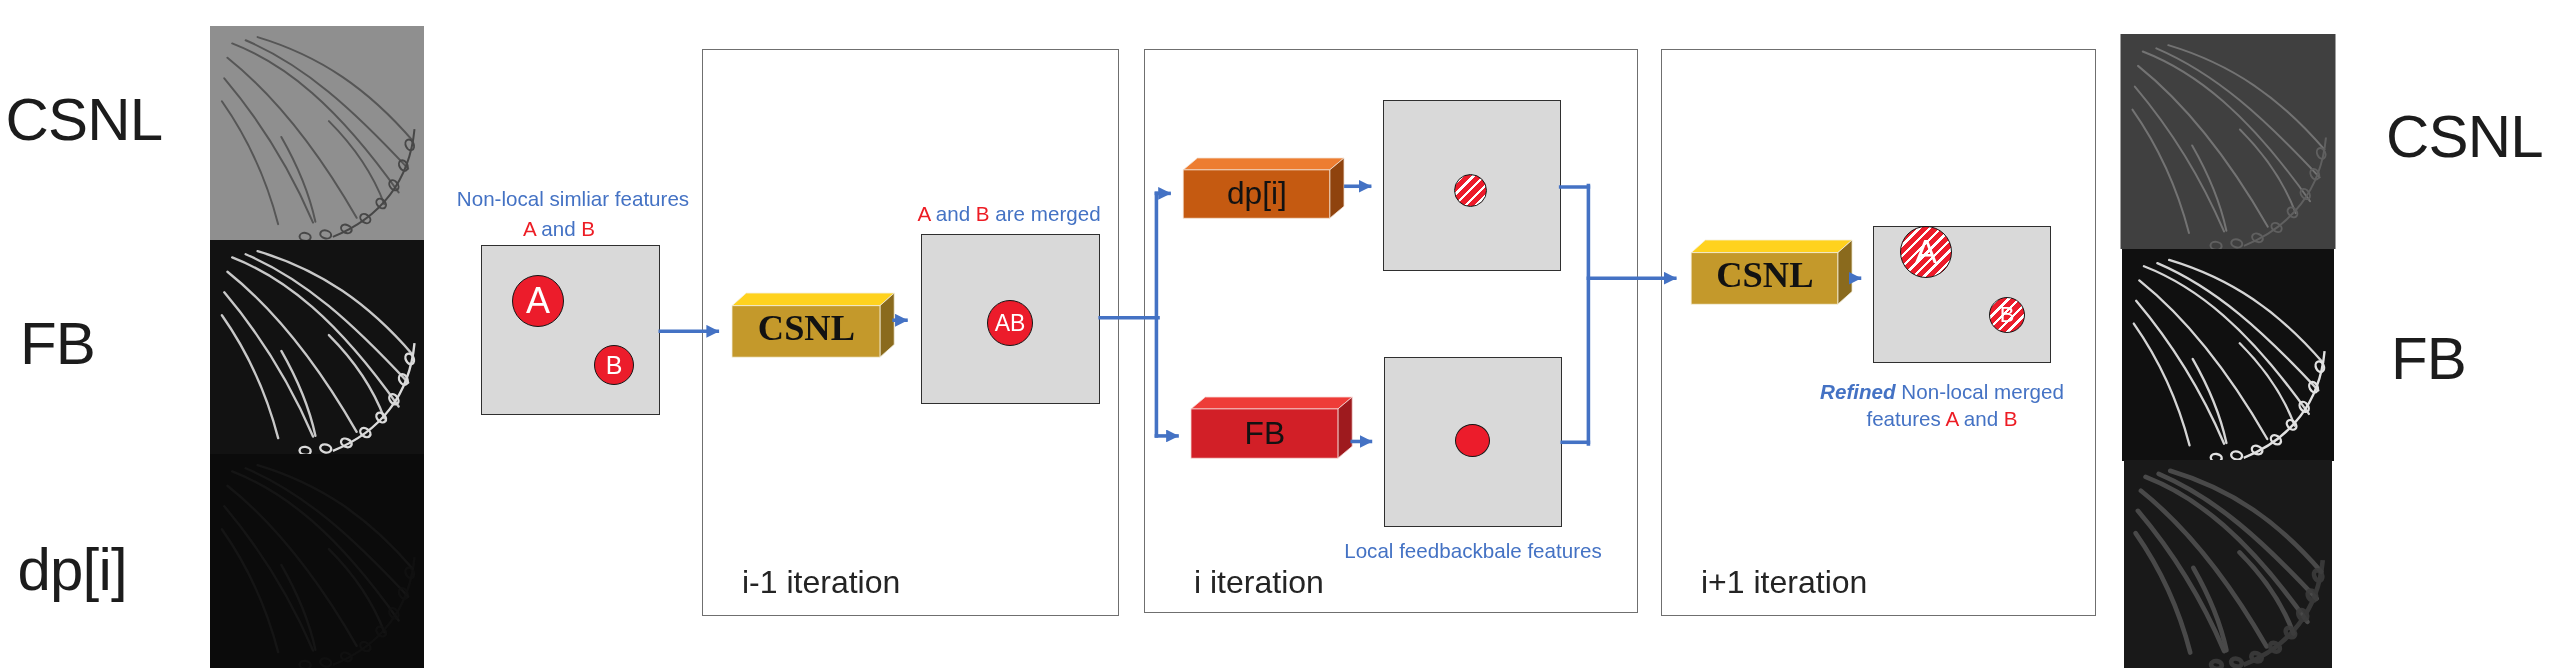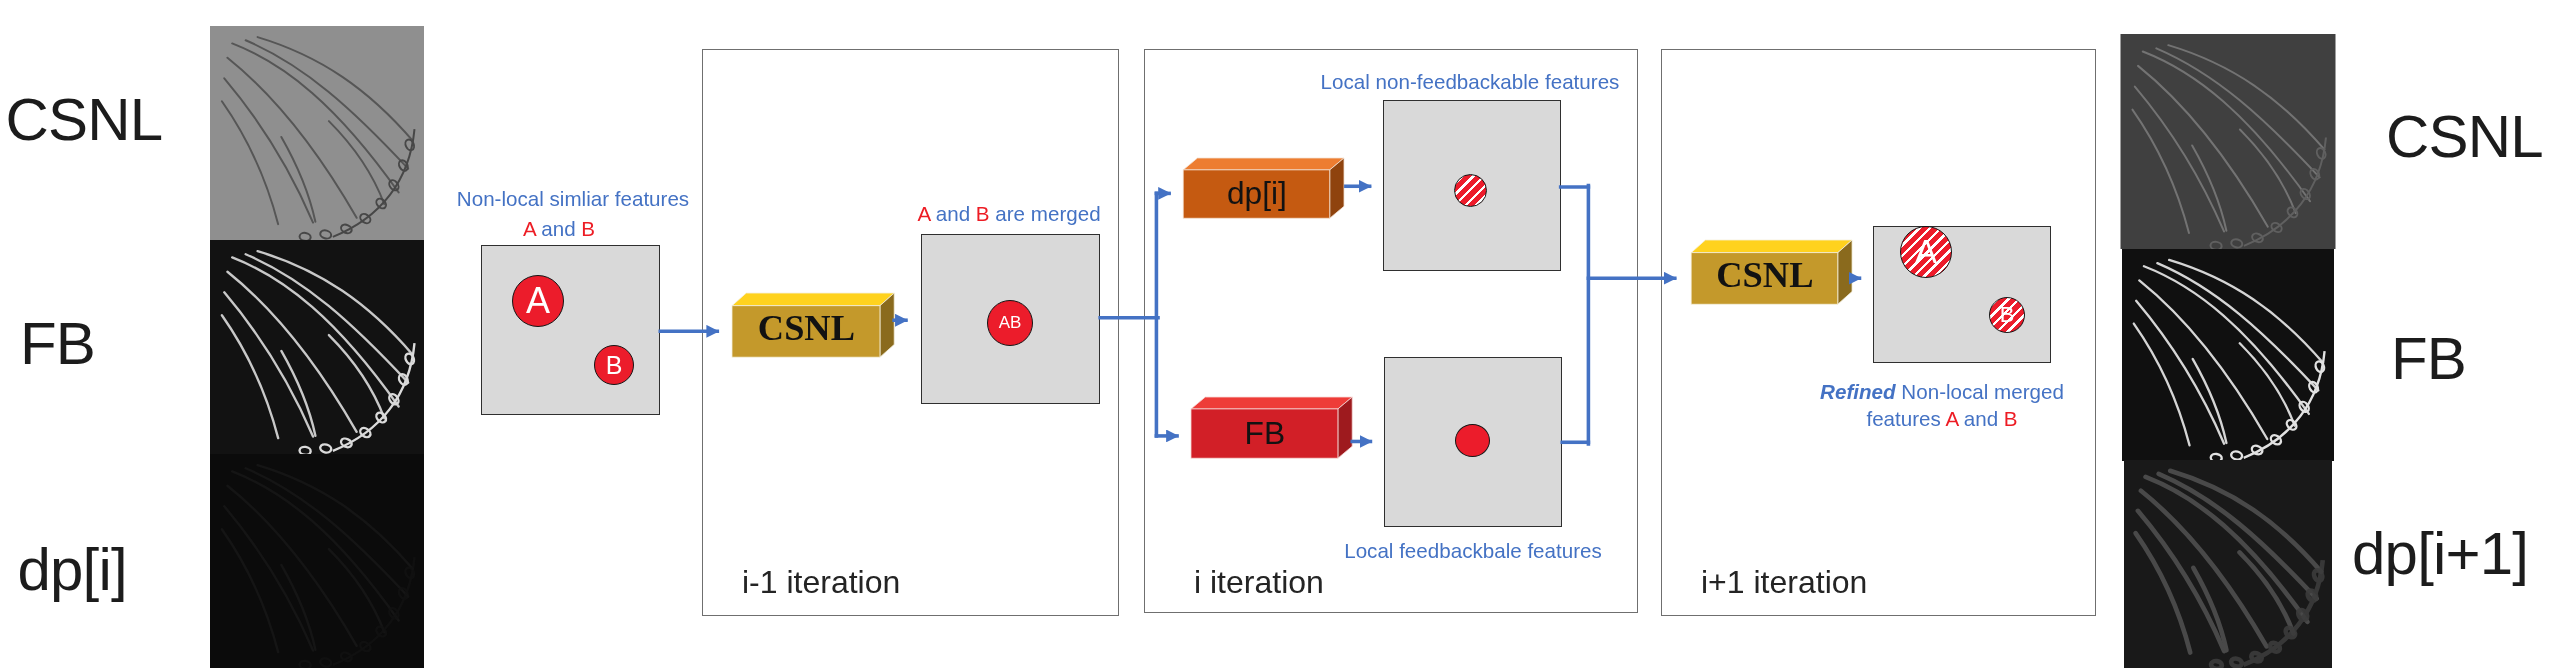--- a/index.html
+++ b/index.html
@@ -107,28 +107,27 @@
   <svg class="block3d" style="left:732px;top:275px" width="163" height="65" viewBox="0 0 206 82">
     <polygon points="0,16 18,0 205,0 187,16" fill="#FFD21E" stroke="#f5f0dc" stroke-width="1"></polygon>
     <polygon points="187,16 205,0 205,65 187,81" fill="#8A6A1D" stroke="#f5f0dc" stroke-width="1"></polygon>
     <rect x="0" y="16" width="187" height="65" fill="#C4992B" stroke="#f5f0dc" stroke-width="1"></rect>
     <text class="serif" x="94" y="49" text-anchor="middle" dominant-baseline="middle">CSNL</text>
   </svg>
 
   <div class="caption" style="left:1009px;top:196px"><span class="red">A</span><span> and </span><span class="red">B</span><span> are merged</span></div>
 
   <div class="gray-box" style="left:921px;top:216px;width:179px;height:170px"></div>
-  <div class="circle" style="left:987px;top:282px;width:46px;height:46px;font-size:17px">
+  <div class="circle" style="left:987px;top:282px;width:46px;height:46px;font-size:23px">
       <span>AB</span>
     </div>
 
   <div class="iter-box" style="left:1144px;top:31px;width:492px;height:562px"></div>
   <div class="iter-label" style="left:1194px;top:548px">i iteration</div>
 
-  <div class="caption" style="left:1470px;top:64px"><span>Local non-feedbackable features</span></div>
 
   <svg class="block3d" style="left:1183px;top:140px" width="162" height="61" viewBox="0 0 204 77">
     <polygon points="0,15 18,0 203,0 185,15" fill="#ED7D31" stroke="#f3e2d2" stroke-width="1"></polygon>
     <polygon points="185,15 203,0 203,61 185,76" fill="#8F430E" stroke="#f3e2d2" stroke-width="1"></polygon>
     <rect x="0" y="15" width="185" height="61" fill="#C55A11" stroke="#f3e2d2" stroke-width="1"></rect>
     <text class="sans" x="93" y="47" text-anchor="middle" dominant-baseline="middle">dp[i]</text>
   </svg>
 
   <div class="gray-box" style="left:1383px;top:82px;width:178px;height:171px"></div>
   <div class="circle hatched" style="left:1454px;top:156px;width:33px;height:33px"></div>
@@ -171,21 +170,20 @@
     </svg>
   <svg class="fmap" style="left:2120px;top:231px;--bg:#101010;--vein:#d5d5d5;--edge:#e2e2e2;--vw:3" width="216" height="212" viewBox="0 0 270 270">
       <use href="#wing"></use>
     </svg>
   <svg class="fmap" style="left:2120px;top:442px;--bg:#191919;--vein:#4f4f4f;--edge:#3c3c3c;--vw:6;--vo:.9" width="216" height="208" viewBox="0 0 270 270">
       <use href="#wing"></use>
     </svg>
 
   <div class="side-label" style="left:2386px;top:120px">CSNL</div>
   <div class="side-label" style="left:2391px;top:342px">FB</div>
-  <div class="side-label" style="left:2352px;top:537px">dp[i+1]</div>
 
   <svg id="wires" width="2576" height="671" viewBox="0 0 3250 846">
     <defs>
       <marker id="arr" viewBox="0 0 10 10" refX="8.5" refY="5" markerWidth="3.6" markerHeight="3.6" orient="auto-start-reverse">
         <path d="M0,0 L10,5 L0,10 z" fill="#4472C4"></path>
       </marker>
     </defs>
     <g stroke="#4472C4" stroke-width="4.5" fill="none" stroke-linecap="square">
       <path d="M833,395 H905" marker-end="url(#arr)"></path>
       <path d="M1128,381 H1143" marker-end="url(#arr)"></path>

